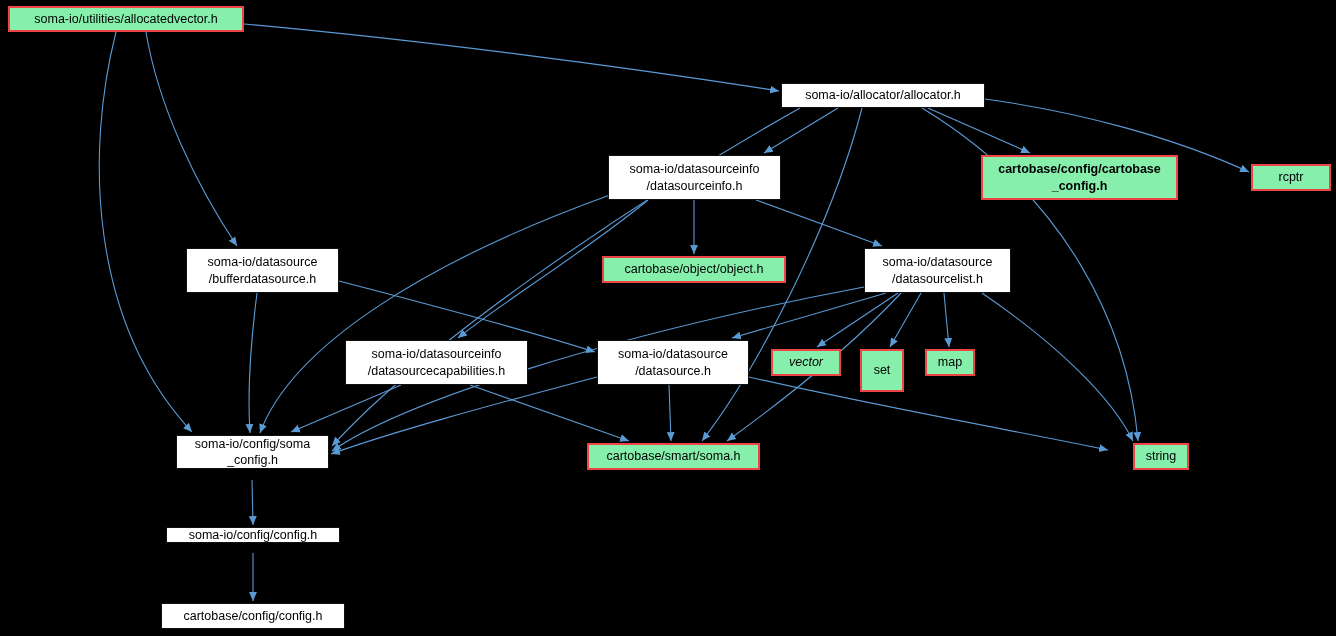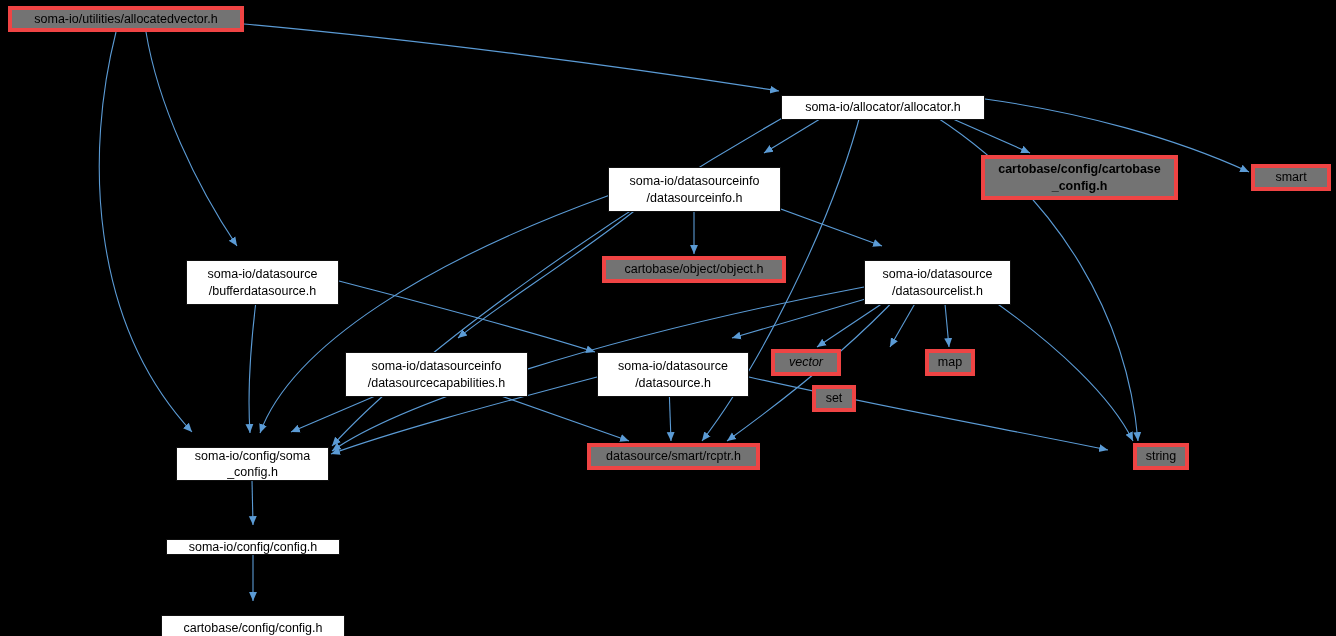--- a/index.html
+++ b/index.html
@@ -28,25 +28,24 @@
     text-align: center;
     font-size: 12.5px;
     line-height: 1.3;
     color: #000000;
     white-space: pre-line;
     padding: 2px 5px;
   }
   .node.white {
     background: #ffffff;
     border: 1px solid #101010;
-    margin-top: 12px;
   }
   .node.gray {
-    background: #737373;
-    border: 4px solid #ef4444;
+    background: #86efac;
+    border: 2px solid #ef4444;
   }
   .node.link { cursor: pointer; }
 </style>
 </head>
 <body>
 
 <div class="canvas">
 
   <svg class="edges" width="1336" height="636" viewBox="0 0 1336 636">
     <defs>
@@ -86,33 +85,33 @@
       <path d="M 253,553 L 253,601" marker-end="url(#arrow)"></path>
     </g>
   </svg>
 
   <div class="node gray" style="left:8px;    top:6px;   width:236px; height:26px;">soma-io/utilities/allocatedvector.h</div>
   <div class="node white link" style="left:781px;  top:83px;  width:204px; height:25px;">soma-io/allocator/allocator.h</div>
   <div class="node white link" style="left:608px;  top:155px; width:173px; height:45px;">soma-io/datasourceinfo
 /datasourceinfo.h</div>
   <div class="node gray" style="left:981px;  top:155px; width:197px; height:45px;font-weight:bold;">cartobase/config/cartobase
 _config.h</div>
-  <div class="node gray" style="left:1251px; top:164px; width:80px;  height:27px;">smart</div>
+  <div class="node gray" style="left:1251px; top:164px; width:80px;  height:27px;">rcptr</div>
   <div class="node white link" style="left:186px;  top:248px; width:153px; height:45px;">soma-io/datasource
 /bufferdatasource.h</div>
   <div class="node gray" style="left:602px;  top:256px; width:184px; height:27px;">cartobase/object/object.h</div>
   <div class="node white link" style="left:864px;  top:248px; width:147px; height:45px;">soma-io/datasource
 /datasourcelist.h</div>
   <div class="node white link" style="left:345px;  top:340px; width:183px; height:45px;">soma-io/datasourceinfo
 /datasourcecapabilities.h</div>
   <div class="node white link" style="left:597px;  top:340px; width:152px; height:45px;">soma-io/datasource
 /datasource.h</div>
   <div class="node gray" style="left:771px;  top:349px; width:70px;  height:27px;font-style:italic;">vector</div>
-  <div class="node gray" style="left:812px;  top:349px; width:44px;  height:27px;margin-top:36px;">set</div>
+  <div class="node gray" style="left:860px;  top:349px; width:44px;  height:43px;">set</div>
   <div class="node gray" style="left:925px;  top:349px; width:50px;  height:27px;">map</div>
   <div class="node white link" style="left:176px;  top:435px; width:153px; height:34px;">soma-io/config/soma
 _config.h</div>
-  <div class="node gray" style="left:587px;  top:443px; width:173px; height:27px;">datasource/smart/rcptr.h</div>
+  <div class="node gray" style="left:587px;  top:443px; width:173px; height:27px;">cartobase/smart/soma.h</div>
   <div class="node gray" style="left:1133px; top:443px; width:56px;  height:27px;">string</div>
   <div class="node white link" style="left:166px;  top:527px; width:174px; height:16px;">soma-io/config/config.h</div>
   <div class="node white link" style="left:161px;  top:603px; width:184px; height:26px;">cartobase/config/config.h</div>
 
 </div>
 
 </body></html>

